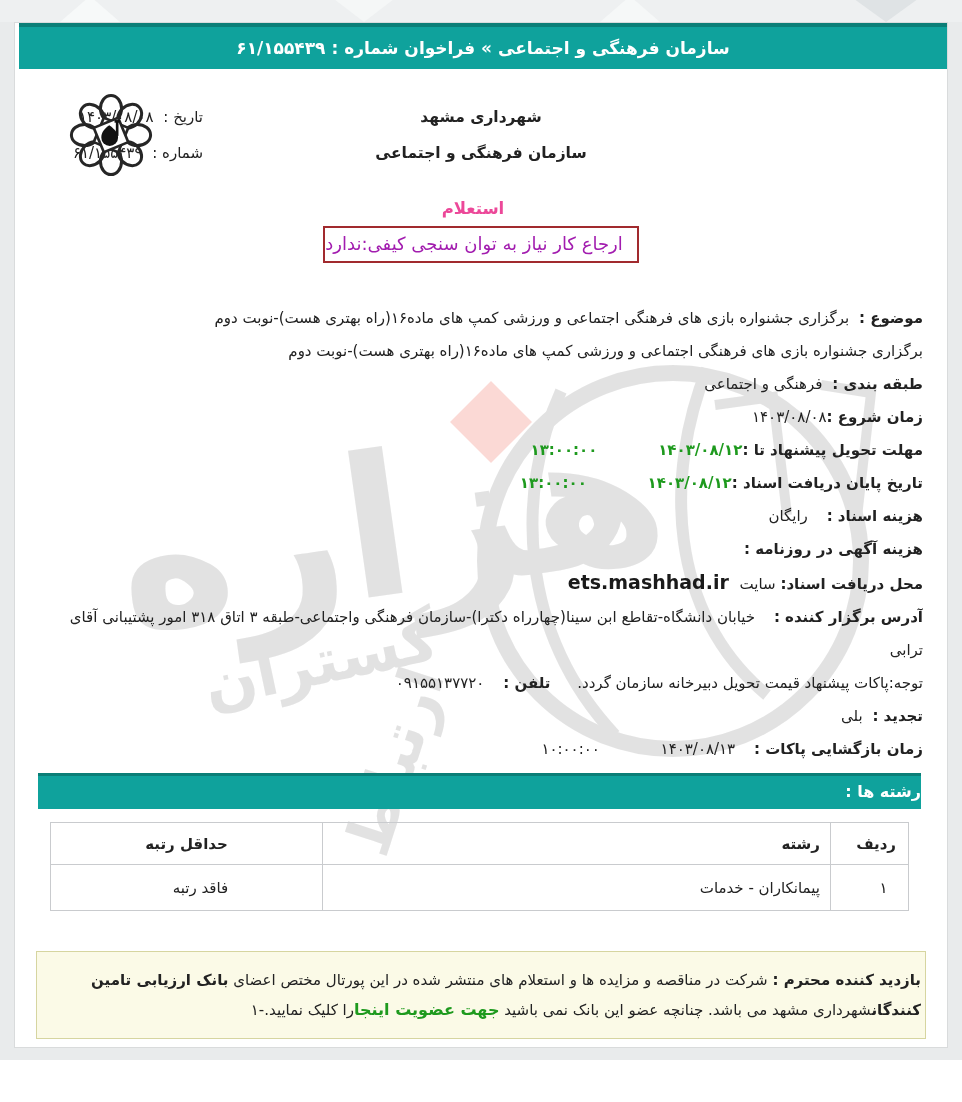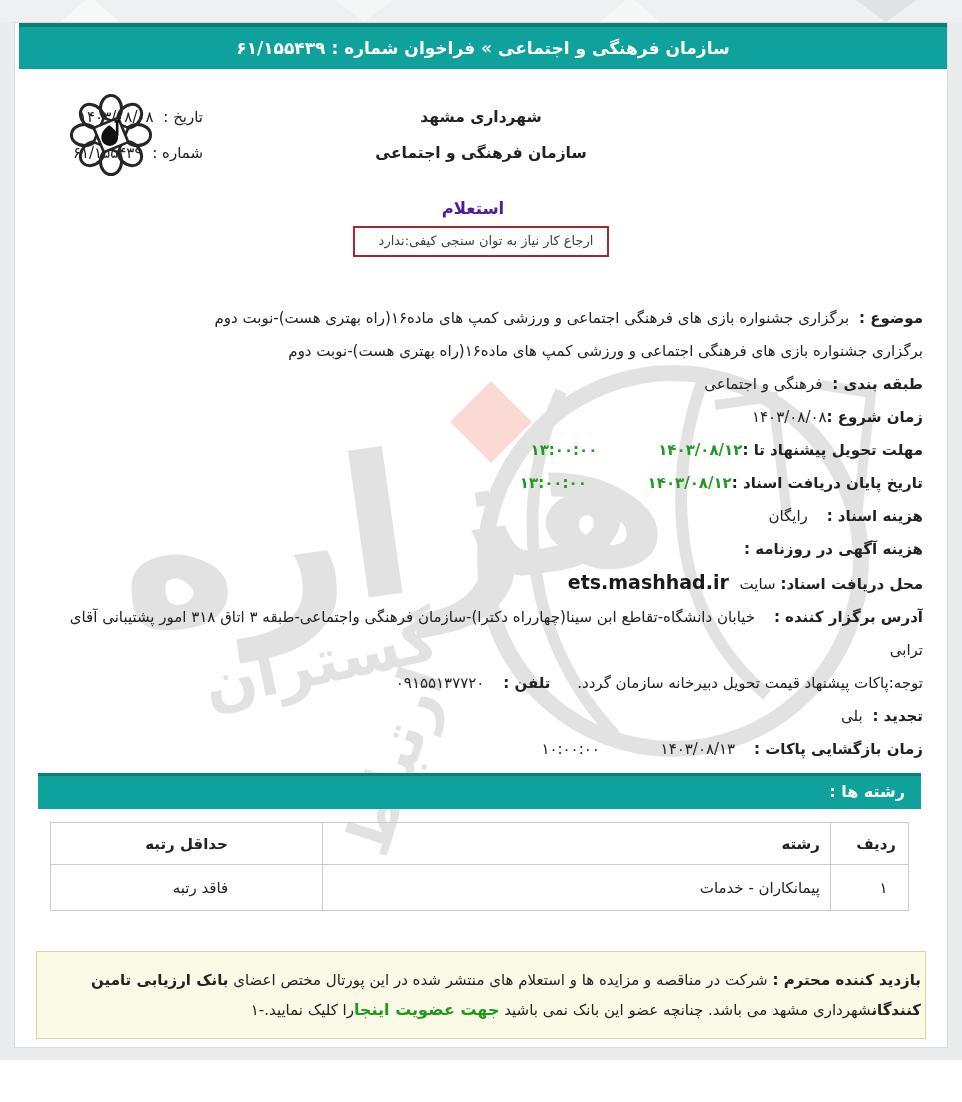--- a/index.html
+++ b/index.html
@@ -37,43 +37,43 @@
   .wm { position:absolute; top:0; left:0; width:934px; height:1026px; opacity:.5; pointer-events:none; z-index:1; }
 
   .content { position:absolute; inset:0; z-index:2; }
 
   
   .meta { position:absolute; top:76px; left:26px; width:162px; text-align:right; font-size:15px; line-height:36px; white-space:nowrap; }
   .org  { position:absolute; top:76px; left:0; right:0; text-align:center; font-weight:bold; font-size:15.5px; line-height:36px; }
   .logo { position:absolute; top:66px; left:52px; width:88px; height:92px; }
 
   
-  .inq-title { position:absolute; top:176px; left:0; right:16px; text-align:center; color:#4c1d95; font-weight:bold; font-size:16.5px; }
+  .inq-title { position:absolute; top:176px; left:0; right:16px; text-align:center; color:#ec4899; font-weight:bold; font-size:16.5px; }
   .inq-box   { position:absolute; top:203px; left:0; right:0; text-align:center; }
   .inq-box span {
-    display:inline-block; border:2px solid #A12A2E; color:#404040;
-    font-size:13px; padding:5px 14px 7px 24px;
+    display:inline-block; border:2px solid #A12A2E; color:#a21caf;
+    font-size:18px; padding:5px 14px 7px 0;
   }
 
   
   .details { position:absolute; top:284px; right:24px; left:28px; font-size:15px; }
   .dline { line-height:22px; margin-bottom:11px; white-space:nowrap; overflow:hidden; }
   .lbl { font-weight:bold; }
   .val { margin-right:5px; }
   .green { color:#1E9A1E; font-weight:bold; }
   .gap-lg { margin-right:56px; }
   .gap-md { margin-right:14px; }
   .site { font-size:19px; font-weight:bold; color:#1a1a1a; margin-right:6px; }
   .phone-lbl { margin-right:22px; }
 
   
   .section-bar {
     position:absolute; top:750px; right:26px; left:23px; height:36px;
     background:#0FA29C; border-top:3px solid #0B7E77;
-    color:#fff; font-weight:bold; font-size:16px; line-height:32px; padding-right:16px;
+    color:#fff; font-weight:bold; font-size:16px; line-height:32px; 
   }
   table.fields {
     position:absolute; top:799px; right:38px; width:859px;
     border-collapse:collapse; font-size:15px;
   }
   table.fields th, table.fields td { border:1px solid #c9cbce; }
   table.fields th { font-weight:bold; height:42px; }
   table.fields td { height:46px;padding-left:28px; }
   .col-idx   { width:78px;  text-align:right; padding-left:8px; padding-right:12px; }
   .col-field { text-align:right; padding-right:10px; }

